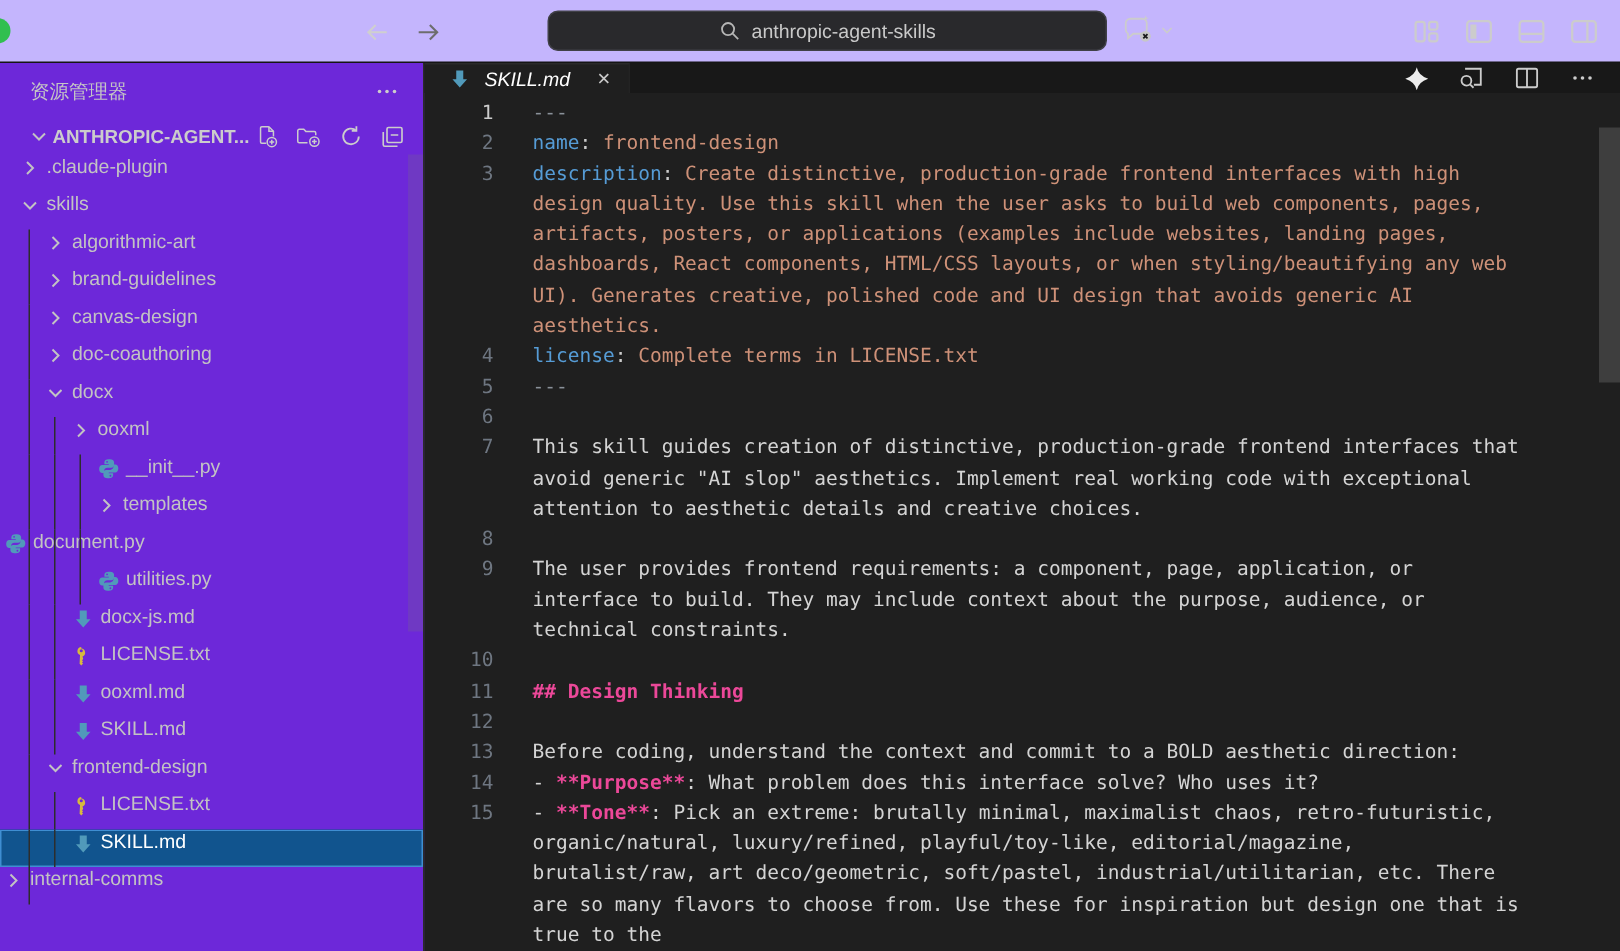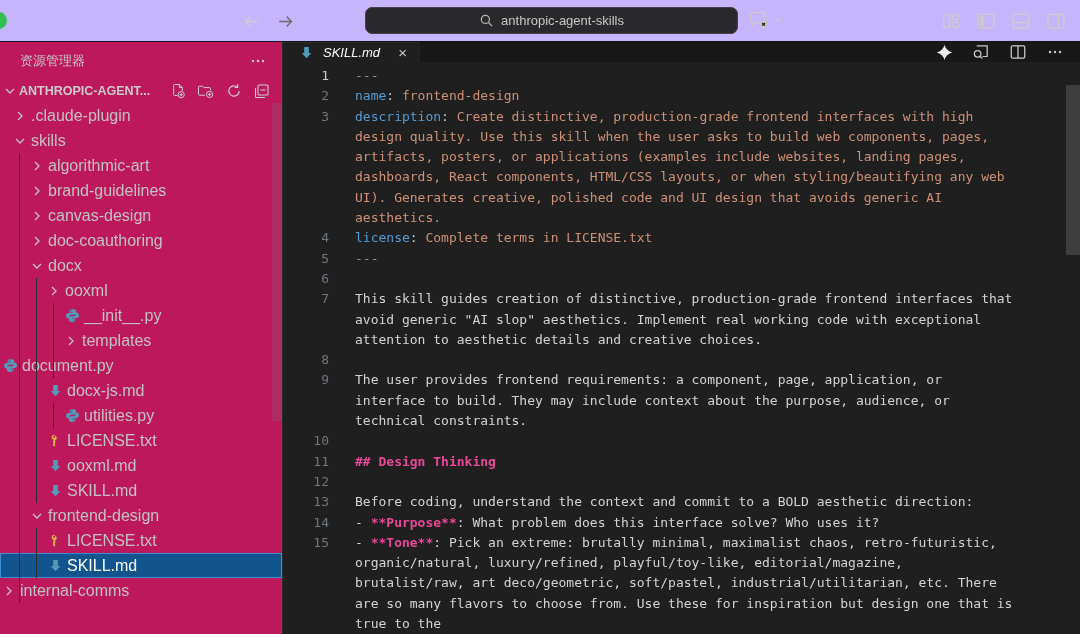--- a/index.html
+++ b/index.html
@@ -30,40 +30,40 @@
   }
   .chat-control { position:absolute; left:747px; top:9px; display:flex; align-items:center; gap:1px; }
   .tl-right { position:absolute; right:13px; top:10px; display:flex; gap:13px; }
   .tl-icon { width:22px; height:22px; display:flex; align-items:center; justify-content:center; }
 
   
   .main { display:flex; height:592px; }
 
   
   .sidebar {
-    width:283px; flex-shrink:0; background:#be185d;
+    width:283px; flex-shrink:0; background:#6d28d9;
     border-right:1px solid #2b2b2b; position:relative; overflow:hidden;
   }
   .sb-header {
     height:37px; display:flex; align-items:center;
     padding:0 16px 0 20px; font-size:13px; color:#c5c5c5;
   }
   .sb-header .t { flex:1; }
   .sb-root {
     height:24px; display:flex; align-items:center; gap:0;
-    padding:0 12px 0 1px; font-weight:bold; font-size:12.5px; color:#cccccc;
+    padding:0 12px 0 17px; font-weight:bold; font-size:12.5px; color:#cccccc;
   }
   .sb-root .lbl { flex:1; white-space:nowrap; overflow:hidden; }
   .sb-root .acts { display:flex; gap:11px; align-items:center; }
   .act-icon { width:17px; height:17px; display:flex; align-items:center; justify-content:center; }
 
   .tree { position:relative; }
   .row {
-    height:25px; display:flex; align-items:center; position:relative;
-    font-size:16px; color:#c3c3c3; cursor:default;
+    height:25px; display:flex; position:relative;
+    font-size:13px; color:#c3c3c3; cursor:default;
   }
   .row.selected {
     background:#11548e; box-shadow:inset 0 0 0 1px #3f8ed2; color:#ffffff;
   }
   .guide { position:absolute; top:0; bottom:0; width:1px; background:#2d2d2d; }
   .tw { width:18px; height:18px; flex-shrink:0; display:flex; align-items:center; justify-content:center; }
   .tw.expanded svg { transform:rotate(90deg); }
   .fi { width:20px; height:18px; flex-shrink:0; display:flex; align-items:center; justify-content:center; }
   .row .lbl { margin-left:2px; white-space:nowrap; }
 
@@ -355,41 +355,41 @@
           <div class="guide" style="left: 36px;"></div>
           <div class="guide" style="left: 53px;"></div>
           <span class="fi">
             <svg width="15" height="15" viewBox="0 0 16 16">
               <path d="M7.9 1.2c-1.8 0-3 .7-3 2.1v1.5h3.1v.6H3.4C2.1 5.4 1.2 6.5 1.2 8.2c0 1.8.9 2.9 2.2 2.9h1.3V9.4c0-1.3 1.1-2.2 2.3-2.2h3c1 0 1.8-.9 1.8-1.9V3.3c0-1.4-1.3-2.1-2.9-2.1zm-1.1 1.2a.65.65 0 110 1.3.65.65 0 010-1.3z" fill="#519aba"></path>
               <path d="M8.1 14.8c1.8 0 3-.7 3-2.1v-1.5H8v-.6h4.6c1.3 0 2.2-1.1 2.2-2.8 0-1.8-.9-2.9-2.2-2.9h-1.3v1.7c0 1.3-1.1 2.2-2.3 2.2h-3c-1 0-1.8.9-1.8 1.9v2c0 1.4 1.3 2.1 2.9 2.1zm1.1-1.2a.65.65 0 110-1.3.65.65 0 010 1.3z" fill="#519aba"></path>
             </svg>
           </span>
           <span class="lbl">document.py</span>
         </div>
-        <div class="row" style="padding-left: 45px;">
-          <div class="guide" style="left: 19px;"></div>
-          <div class="guide" style="left: 36px;"></div>
-          <span class="fi">
-            <svg width="15" height="15" viewBox="0 0 16 16">
-              <path d="M8 14.2L2.8 8.4h2.7V2.2h5v6.2h2.7z" fill="#519aba"></path>
-            </svg>
-          </span>
-          <span class="lbl">docx-js.md</span>
-        </div>
         <div class="row" style="padding-left: 62px;">
           <div class="guide" style="left: 19px;"></div>
           <div class="guide" style="left: 36px;"></div>
           <div class="guide" style="left: 53px;"></div>
           <span class="fi">
             <svg width="15" height="15" viewBox="0 0 16 16">
               <path d="M7.9 1.2c-1.8 0-3 .7-3 2.1v1.5h3.1v.6H3.4C2.1 5.4 1.2 6.5 1.2 8.2c0 1.8.9 2.9 2.2 2.9h1.3V9.4c0-1.3 1.1-2.2 2.3-2.2h3c1 0 1.8-.9 1.8-1.9V3.3c0-1.4-1.3-2.1-2.9-2.1zm-1.1 1.2a.65.65 0 110 1.3.65.65 0 010-1.3z" fill="#519aba"></path>
               <path d="M8.1 14.8c1.8 0 3-.7 3-2.1v-1.5H8v-.6h4.6c1.3 0 2.2-1.1 2.2-2.8 0-1.8-.9-2.9-2.2-2.9h-1.3v1.7c0 1.3-1.1 2.2-2.3 2.2h-3c-1 0-1.8.9-1.8 1.9v2c0 1.4 1.3 2.1 2.9 2.1zm1.1-1.2a.65.65 0 110-1.3.65.65 0 010 1.3z" fill="#519aba"></path>
             </svg>
           </span>
           <span class="lbl">utilities.py</span>
+        </div>
+        <div class="row" style="padding-left: 45px;">
+          <div class="guide" style="left: 19px;"></div>
+          <div class="guide" style="left: 36px;"></div>
+          <span class="fi">
+            <svg width="15" height="15" viewBox="0 0 16 16">
+              <path d="M8 14.2L2.8 8.4h2.7V2.2h5v6.2h2.7z" fill="#519aba"></path>
+            </svg>
+          </span>
+          <span class="lbl">docx-js.md</span>
         </div>
         <div class="row" style="padding-left: 45px;">
           <div class="guide" style="left: 19px;"></div>
           <div class="guide" style="left: 36px;"></div>
           <span class="fi">
             <svg width="15" height="15" viewBox="0 0 16 16">
               <path d="M6.6 1.5a2.9 2.9 0 00-.9 5.6l-.3 6.2 1.2 1.2 1.3-1.3-.8-.8.8-.8-.8-.8.9-.9-.5-1.8a2.9 2.9 0 00-.9-5.6zm0 1.5a1.1 1.1 0 110 2.2 1.1 1.1 0 010-2.2z" fill="#d7ba3d"></path>
             </svg>
           </span>
           <span class="lbl">LICENSE.txt</span>

